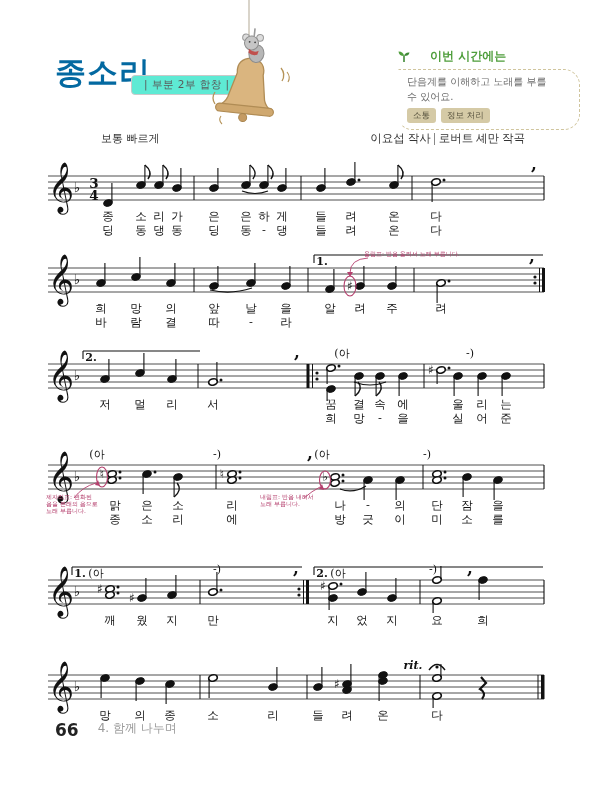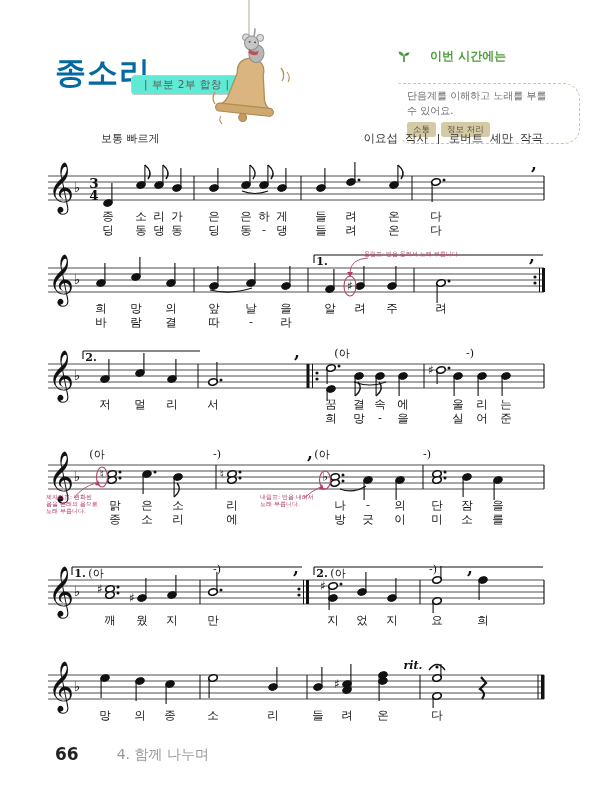--- a/index.html
+++ b/index.html
@@ -4,35 +4,35 @@
 <style>
   html,body{margin:0;padding:0;}
   body{width:600px;height:785px;position:relative;background:#ffffff;overflow:hidden;
        font-family:"DejaVu Sans","Liberation Sans",sans-serif;}
   .page{position:absolute;inset:0;}
   .page-title{position:absolute;left:55px;top:52px;font-size:31px;font-weight:bold;
        color:#0369a1;letter-spacing:1px;margin:0;}
   .subtitle-badge{position:absolute;left:131px;top:75px;font-size:10.5px;color:#5a5a5a;
        border:1px solid #c9c9c9;border-radius:4px;padding:2px 12px;background:#5eead4;letter-spacing:0.5px;}
   .tempo{position:absolute;left:101px;top:131px;font-size:11px;color:#333;}
-  .credits{position:absolute;right:57px;top:131px;font-size:11.5px;color:#333;
-       font-family:Liberation Mono, monospace;text-align:center;}
+  .credits{position:absolute;right:75px;top:131px;font-size:11.5px;color:#333;
+       font-family:Liberation Serif, serif;text-align:center;}
   .info-box{position:absolute;left:398px;top:48px;width:182px;}
   .info-head{display:flex;align-items:center;gap:20px;font-size:12px;font-weight:bold;color:#4f9e3c;}
-  .info-body-box{margin-top:18px;border:1.5px dashed #d0c59e;border-left:1.5px dashed transparent;
+  .info-body-box{margin-top:4px;border:1.5px dashed #d0c59e;border-left:1.5px dashed transparent;
        border-radius:0 16px 16px 14px;padding:4px 10px 6px 8px;}
   .info-body{margin:0;font-size:10px;line-height:1.5;color:#6a6a6a;width:150px;}
   .badges{margin-top:4px;display:flex;gap:5px;}
   .badge{background:#d5caa6;color:#55503c;font-size:8.5px;border-radius:3px;padding:1.5px 6px;}
   .bell-wrap{position:absolute;left:205px;top:0;}
   .score{position:absolute;inset:0;}
   .staff-block{position:absolute;left:46px;width:500px;height:90px;}
-  .footer{position:absolute;left:55px;top:744px;display:flex;align-items:flex-end;gap:10px;}
+  .footer{position:absolute;left:55px;top:720px;display:flex;align-items:flex-start;gap:19px;}
   .page-number{font-size:17px;font-weight:bold;color:#222;}
-  .chapter{font-size:14px;color:#999;margin-left:28px;}
+  .chapter{font-size:12px;color:#999;}
 </style>
 </head>
 <body>
 
 <div class="page">
 
   <h1 class="page-title">종소리</h1>
   <span class="subtitle-badge">| 부분 2부 합창 |</span>
 
   <div class="bell-wrap">

